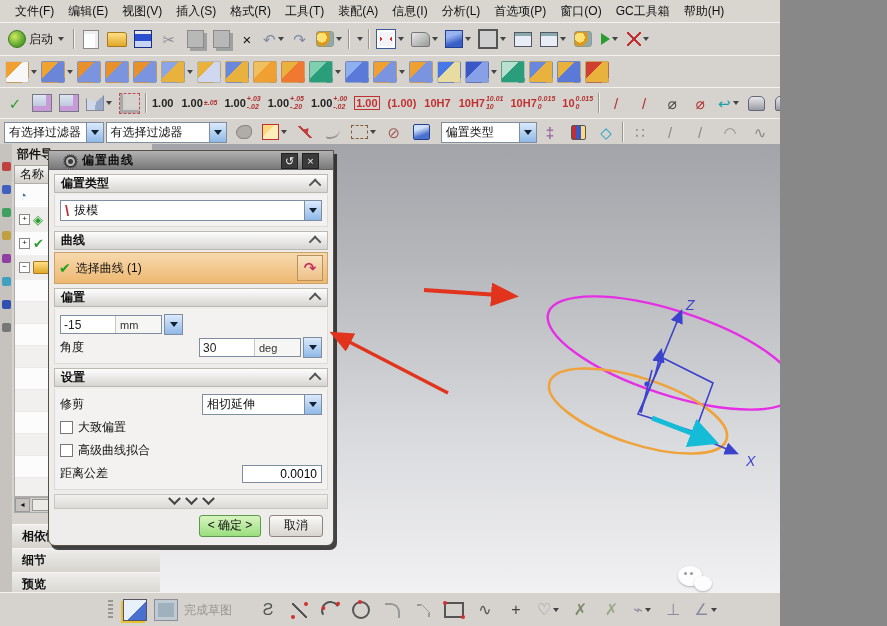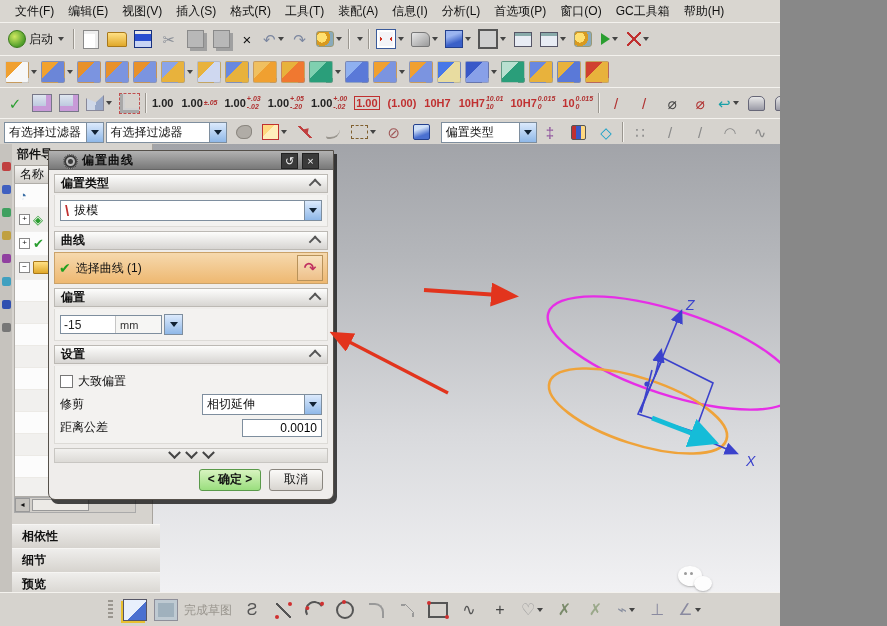--- a/index.html
+++ b/index.html
@@ -104,28 +104,28 @@
   .sqbtn::after{content:"";width:0;height:0;border-left:4px solid transparent;border-right:4px solid transparent;border-top:5px solid #123;}
   .selrow{margin:2px 5px;height:30px;background:linear-gradient(#f6d9ae,#eeb871);border:1px solid #caa26a;display:flex;align-items:center;padding:0 4px;gap:5px;font-size:12px;}
   .selrow .check{color:#1fa01f;font-weight:bold;font-size:14px;font-style:normal;}
   .curvebtn{margin-left:auto;width:24px;height:24px;background:linear-gradient(#f8e2c0,#eec089);border:1px solid #b8925a;display:flex;align-items:center;justify-content:center;color:#c03060;font-size:15px;font-weight:bold;}
   .revbtn{width:18px;height:16px;background:#fff;border:1px solid #7e8e9e;margin-left:2px;color:#2050c0;font-weight:bold;font-size:12px;line-height:14px;text-align:center;}
   .cb{width:11px;height:11px;background:#fff;border:1px solid #777;margin-right:5px;flex:0 0 auto;}
   .tolfld{margin-left:auto;width:70px;height:16px;background:#fff;border:1px solid #7e8e9e;font-size:12px;text-align:right;padding:0 4px;line-height:16px;}
   .vvv{margin:4px 5px 0 5px;height:13px;background:linear-gradient(#f2f1ef,#dcdad6);border:1px solid #c8c6c2;display:flex;align-items:center;justify-content:center;gap:8px;}
   .vvv i{width:7px;height:7px;border-left:2px solid #444;border-top:2px solid #444;transform:rotate(-135deg) translate(2px,2px);}
   .btnrow{display:flex;justify-content:flex-end;gap:8px;padding:6px 10px 8px 0;}
-  .okbtn{min-width:60px;height:20px;background:linear-gradient(#d8f4c0,#9ade7e);border:1px solid #5a9a4a;border-radius:3px;font-size:12px;font-weight:bold;text-align:center;line-height:19px;}
+  .okbtn{min-width:60px;height:20px;background:linear-gradient(#d8f4c0,#9ade7e);border:1px solid #5a9a4a;border-radius:3px;font-size:12px;font-weight:normal;text-align:center;line-height:19px;}
   .cancelbtn{min-width:52px;height:20px;background:linear-gradient(#fbfaf8,#d8d5d0);border:1px solid #8a867f;border-radius:3px;font-size:12px;text-align:center;line-height:19px;}
   
   .bottombar{left:0;top:592px;width:887px;height:34px;background:#d6d3ce;border-top:1px solid #f4f2ee;display:flex;align-items:center;padding-left:108px;gap:5px;}
   .grip{width:5px;height:20px;background:repeating-linear-gradient(#9a968f 0 2px,#d6d3ce 2px 4px);margin-right:4px;}
   .ic-sketchtask{width:22px;height:20px;background:linear-gradient(135deg,#e8f0fc 55%,#4a70d0 55%);border:1px solid #556;box-shadow:-2px 2px 0 #e8c030;}
   .ic-finishsketch{width:22px;height:20px;background:#8fa6b8;border:1px solid #778;box-shadow:inset 0 0 0 3px #b8c8d4;opacity:.75;}
-  .finish-label{font-size:12px;color:#9a968f;margin-right:4px;}
+  .finish-label{font-size:12px;color:#9a968f;margin-right:20px;}
   .ic-linered,.ic-rectred,.ic-arcred,.ic-circlered{position:relative;flex:0 0 auto;}
   .ic-linered{width:15px;height:15px;background:linear-gradient(45deg,transparent 44%,#555 44% 56%,transparent 56%);}
   .ic-linered::before,.ic-linered::after{content:"";position:absolute;width:4px;height:4px;border-radius:50%;background:#d03030;}
   .ic-linered::before{left:-1px;bottom:-1px;} .ic-linered::after{right:-1px;top:-1px;}
   .ic-arcred{width:15px;height:15px;border:2px solid transparent;border-top:2px solid #555;border-left:2px solid #555;border-radius:50%;transform:rotate(15deg);}
   .ic-arcred::before{content:"";position:absolute;left:-2px;top:5px;width:4px;height:4px;border-radius:50%;background:#d03030;}
   .ic-arcred::after{content:"";position:absolute;right:0px;top:-3px;width:4px;height:4px;border-radius:50%;background:#d03030;}
   .ic-circlered{width:14px;height:14px;border:2px solid #555;border-radius:50%;}
   .ic-circlered::before{content:"";position:absolute;left:4px;top:-3px;width:4px;height:4px;border-radius:50%;background:#d03030;}
   .ic-fillet{width:13px;height:13px;border-top:2px solid #999;border-right:2px solid #999;border-radius:0 9px 0 0;}
@@ -646,37 +646,49 @@
       <i class="chev"></i>
     </div>
     <div class="grp">
       <div class="frow">
         <span class="fgrp">
           <input value="-15" style="">
           <span class="unit">mm</span>
         </span>
         <span class="sqbtn"></span>
       </div>
+      <div class="frow">
+        <span class="lbl">角度</span>
+        <span class="fgrp">
+          <input value="30" style="">
+          <span class="unit">deg</span>
+        </span>
+        <span class="sqbtn"></span>
+      </div>
     </div>
 
     <div class="sect">
       <span>设置</span>
       <i class="chev"></i>
     </div>
     <div class="grp">
+      <div class="frow">
+        <span class="lbl">修剪</span>
+        <span class="combo" style="width:118px">
+          <span class="ctext">相切延伸</span>
+          <span class="cbtn"></span>
+        </span>
+      </div>
       <div class="frow">
         <i class="cb"></i>
         <span>大致偏置</span>
       </div>
       <div class="frow">
-        <span class="lbl">修剪</span>
-        <span class="combo" style="width:118px">
-          <span class="ctext">相切延伸</span>
-          <span class="cbtn"></span>
-        </span>
+        <i class="cb"></i>
+        <span>高级曲线拟合</span>
       </div>
       <div class="frow">
         <span class="lbl">距离公差</span>
         <input class="tolfld" value="0.0010" style="">
       </div>
     </div>
 
     <div class="vvv">
         <i></i>
         <i></i>

